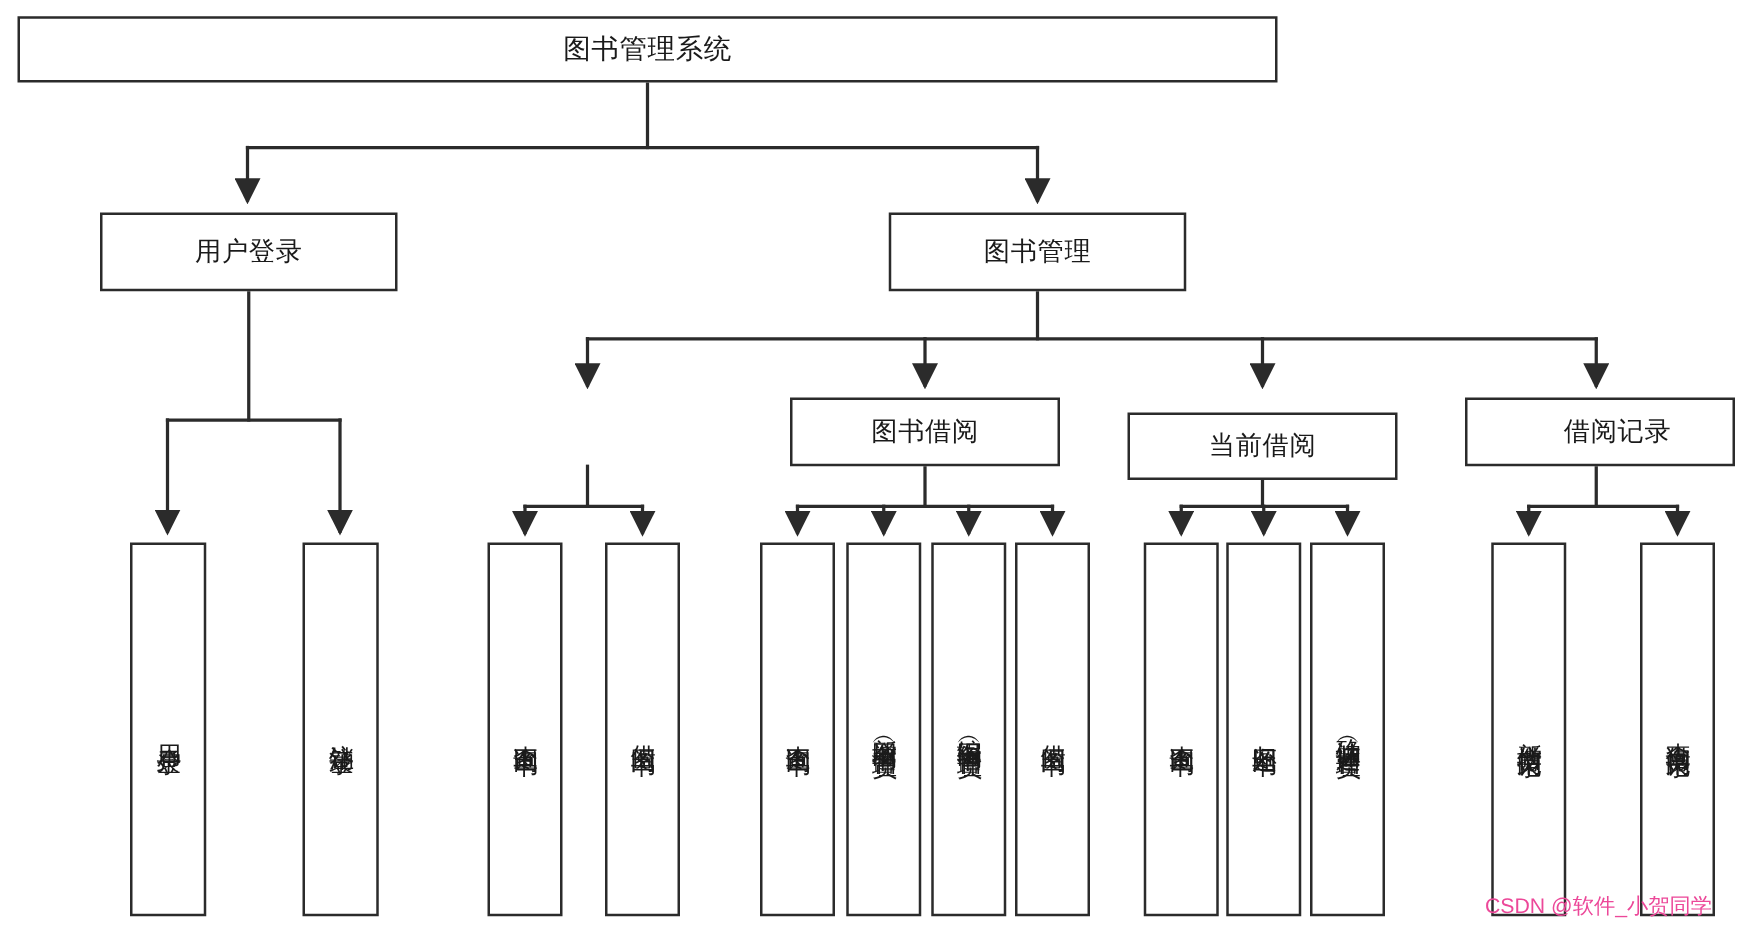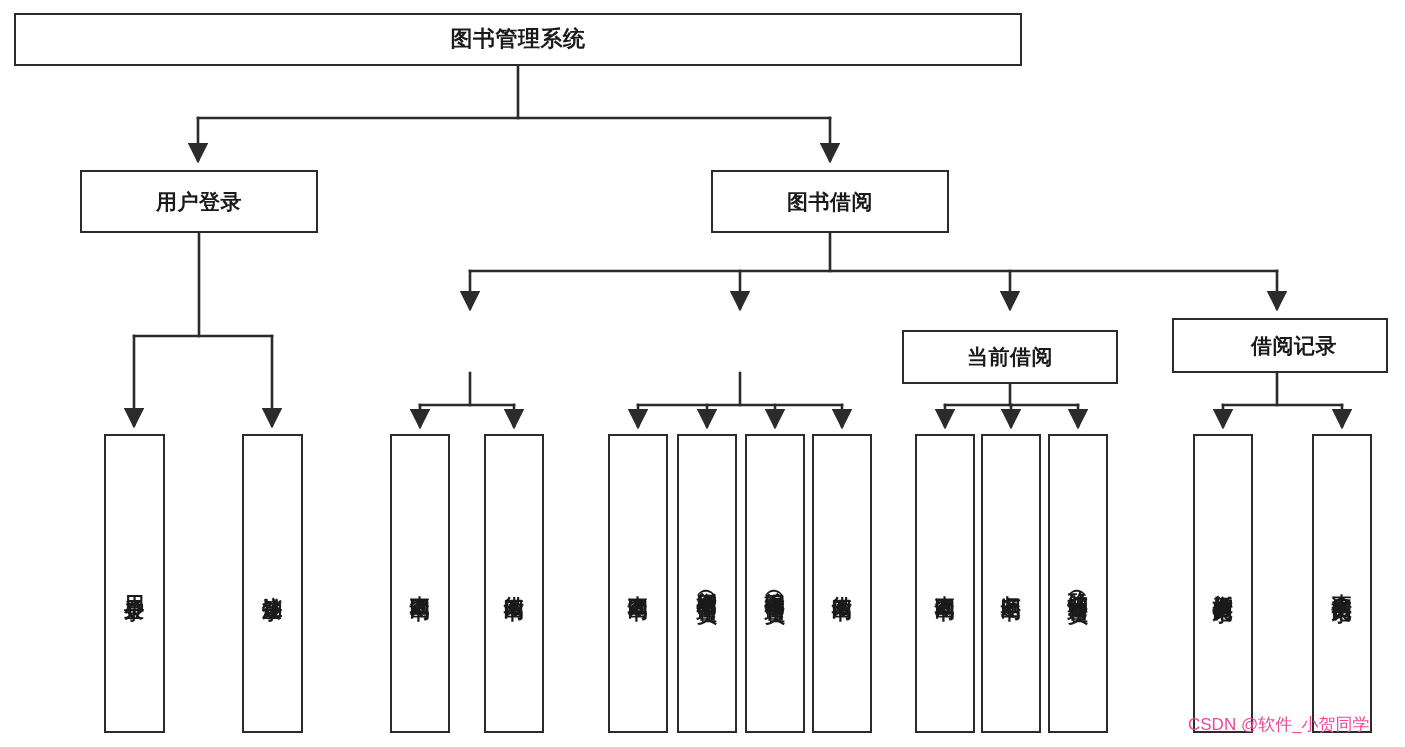--- a/index.html
+++ b/index.html
@@ -34,21 +34,20 @@
     display: flex;
     align-items: center;
     justify-content: center;
     z-index: 2;
   }
   .node .label {
     color: #1a1a1a;
     text-align: center;
     line-height: 1.12;
     letter-spacing: 0.5px;
-    font-weight: bold;
   }
   .node.horizontal .label {
     font-size: 21px;
     writing-mode: horizontal-tb;
   }
   .node.root .label {
     font-size: 22px;
   }
   .node.vertical .label {
     font-size: 20px;
@@ -123,23 +122,26 @@
   </svg>
 
   <div class="node horizontal root" style="left:14px; top:13px; width:1008px; height:53px;">
     <span class="label">图书管理系统</span>
   </div>
 
   <div class="node horizontal" style="left:80px; top:170px; width:238px; height:63px;">
     <span class="label">用户登录</span>
   </div>
   <div class="node horizontal" style="left:711px; top:170px; width:238px; height:63px;">
+    <span class="label">图书管理</span>
+  </div>
+
+  <div class="node horizontal" style="left:632px; top:318px; width:216px; height:55px;">
     <span class="label">图书借阅</span>
   </div>
-
   <div class="node horizontal" style="left:902px; top:318px; width:216px; height:54px;margin-top:12px;">
     <span class="label">当前借阅</span>
   </div>
   <div class="node horizontal" style="left:1172px; top:318px; width:216px; height:55px;padding-left:28px;">
     <span class="label">借阅记录</span>
   </div>
 
   <div class="node vertical" style="left:104px; top:434px; width:61px; height:299px;">
     <span class="label">用户登录</span>
   </div>

